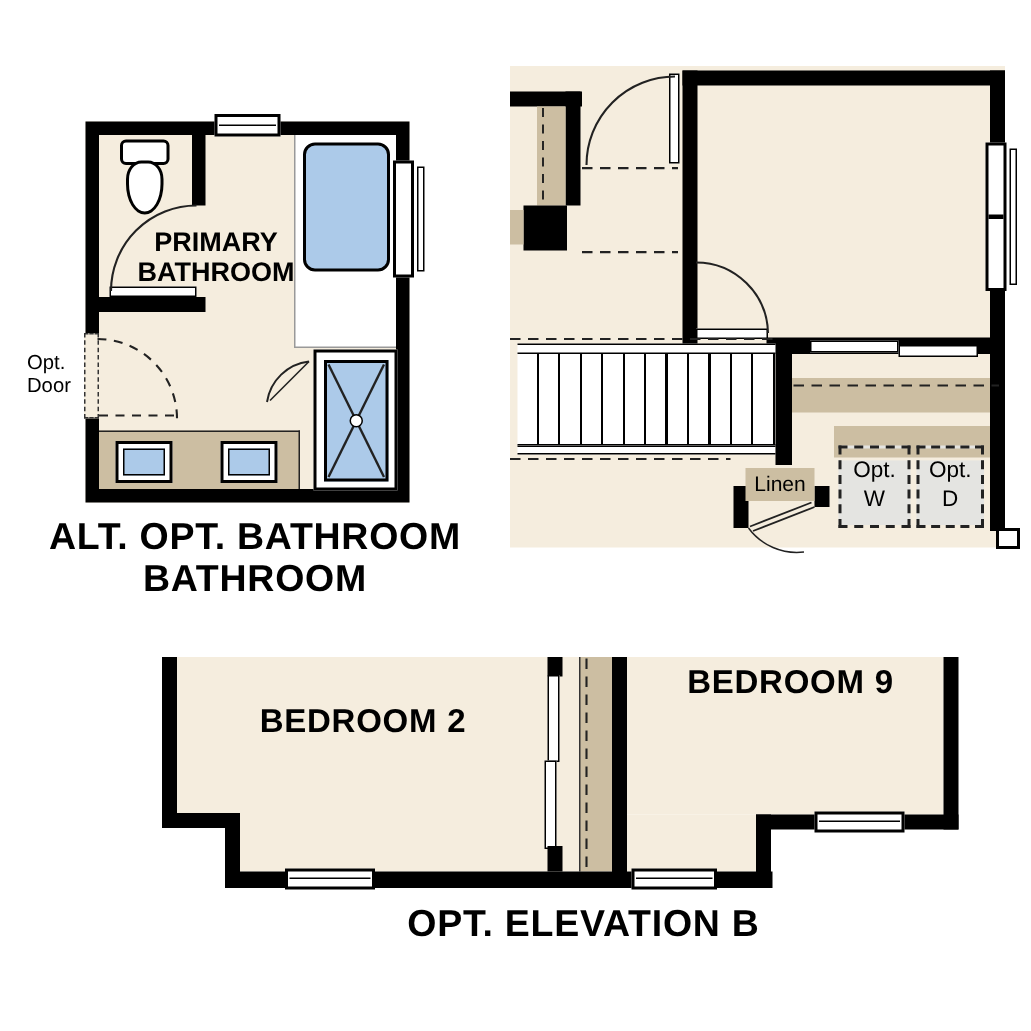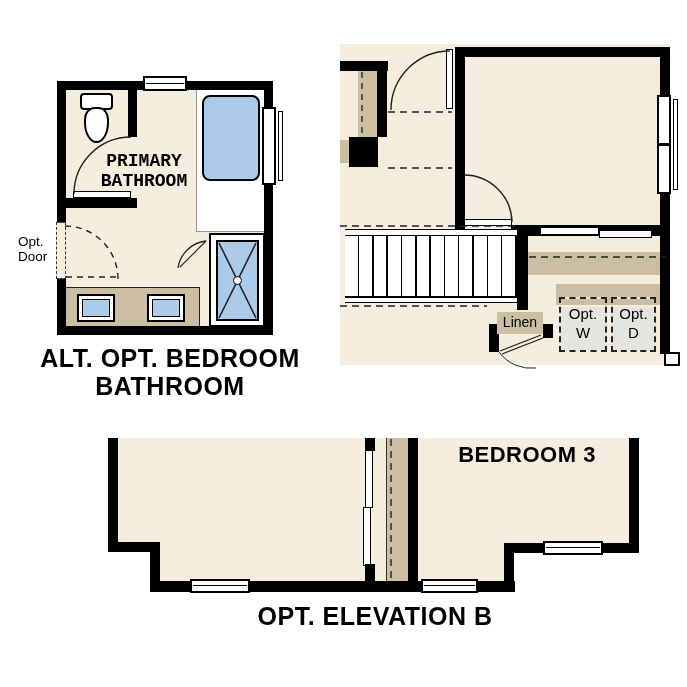--- a/index.html
+++ b/index.html
@@ -52,30 +52,30 @@
     <div class="abs tan" style="left:66px;top:287px;width:134px;height:39px;border-top:1.5px solid #222;border-right:1.5px solid #222;"></div>
     <div class="abs win" style="left:77px;top:294px;width:38px;height:28px;">
       <div class="abs blue" style="left:3px;top:3px;width:28px;height:18px;border:1.5px solid #000;"></div>
     </div>
     <div class="abs win" style="left:147px;top:294px;width:38px;height:28px;">
       <div class="abs blue" style="left:3px;top:3px;width:28px;height:18px;border:1.5px solid #000;"></div>
     </div>
 
     <div class="abs floor" style="left:56px;top:222px;width:10px;height:57px;border:1.5px dashed #333;"></div>
 
-    <div class="abs lbl" style="left:84px;top:148px;width:120px;height:46px;font-size:18px;font-family:Liberation Mono, monospace;">
+    <div class="abs lbl" style="left:84px;top:148px;width:120px;height:46px;font-size:18px;">
       <span>PRIMARY</span>
       <span>BATHROOM</span>
     </div>
     <div class="abs lbl lbl-reg lbl-left" style="left:18px;top:230px;width:44px;height:38px;font-size:13.5px;">
       <span>Opt.</span>
       <span>Door</span>
     </div>
     <div class="abs lbl" style="left:25px;top:346px;width:290px;height:52px;font-size:25px;letter-spacing:0.5px;">
-      <span>ALT. OPT. BEDROOM</span>
+      <span>ALT. OPT. BATHROOM</span>
       <span>BATHROOM</span>
     </div>
   </div>
 
   <div class="abs" style="left:0;top:0;width:687px;height:687px;">
 
     <div class="abs floor" style="left:340px;top:44px;width:330px;height:321px;"></div>
 
     <div class="abs wall" style="left:455px;top:47px;width:215px;height:10px;"></div>
     <div class="abs wall" style="left:455px;top:47px;width:10px;height:189px;"></div>
@@ -152,24 +152,27 @@
     <div class="abs win" style="left:190px;top:579px;width:60px;height:14px;">
       <div class="wline" style="left:1px;right:1px;top:4px;height:1px;"></div>
     </div>
     <div class="abs win" style="left:421px;top:579px;width:57px;height:14px;">
       <div class="wline" style="left:1px;right:1px;top:4px;height:1px;"></div>
     </div>
     <div class="abs win" style="left:543px;top:541px;width:60px;height:14px;">
       <div class="wline" style="left:1px;right:1px;top:4px;height:1px;"></div>
     </div>
 
+    <div class="abs lbl" style="left:167px;top:470px;width:150px;height:22px;font-size:22px;letter-spacing:0.5px;">
+      <span>BEDROOM 2</span>
+    </div>
     <div class="abs lbl" style="left:452px;top:444px;width:150px;height:22px;font-size:22px;letter-spacing:0.5px;">
-      <span>BEDROOM 3</span>
+      <span>BEDROOM 9</span>
     </div>
-    <div class="abs lbl" style="left:230px;top:602px;width:290px;height:28px;font-size:25px;letter-spacing:0.5px;">
+    <div class="abs lbl" style="left:244px;top:602px;width:290px;height:28px;font-size:25px;letter-spacing:0.5px;">
       <span>OPT. ELEVATION B</span>
     </div>
   </div>
 
   <svg class="overlay" width="687" height="687" viewBox="0 0 687 687">
     <path d="M 74 194 A 57 57 0 0 1 131 137" stroke-width="1.4"></path>
     <path d="M 65 226 A 53 53 0 0 1 118 279" stroke-width="1.4" stroke-dasharray="6,5"></path>
     <line x1="66" y1="277" x2="121" y2="277" stroke-width="1.4" stroke-dasharray="6,5"></line>
     <path d="M 206 241 A 32 32 0 0 0 178 268" stroke-width="1.3"></path>
     <line x1="206" y1="241" x2="180" y2="267" stroke-width="1.1"></line>

